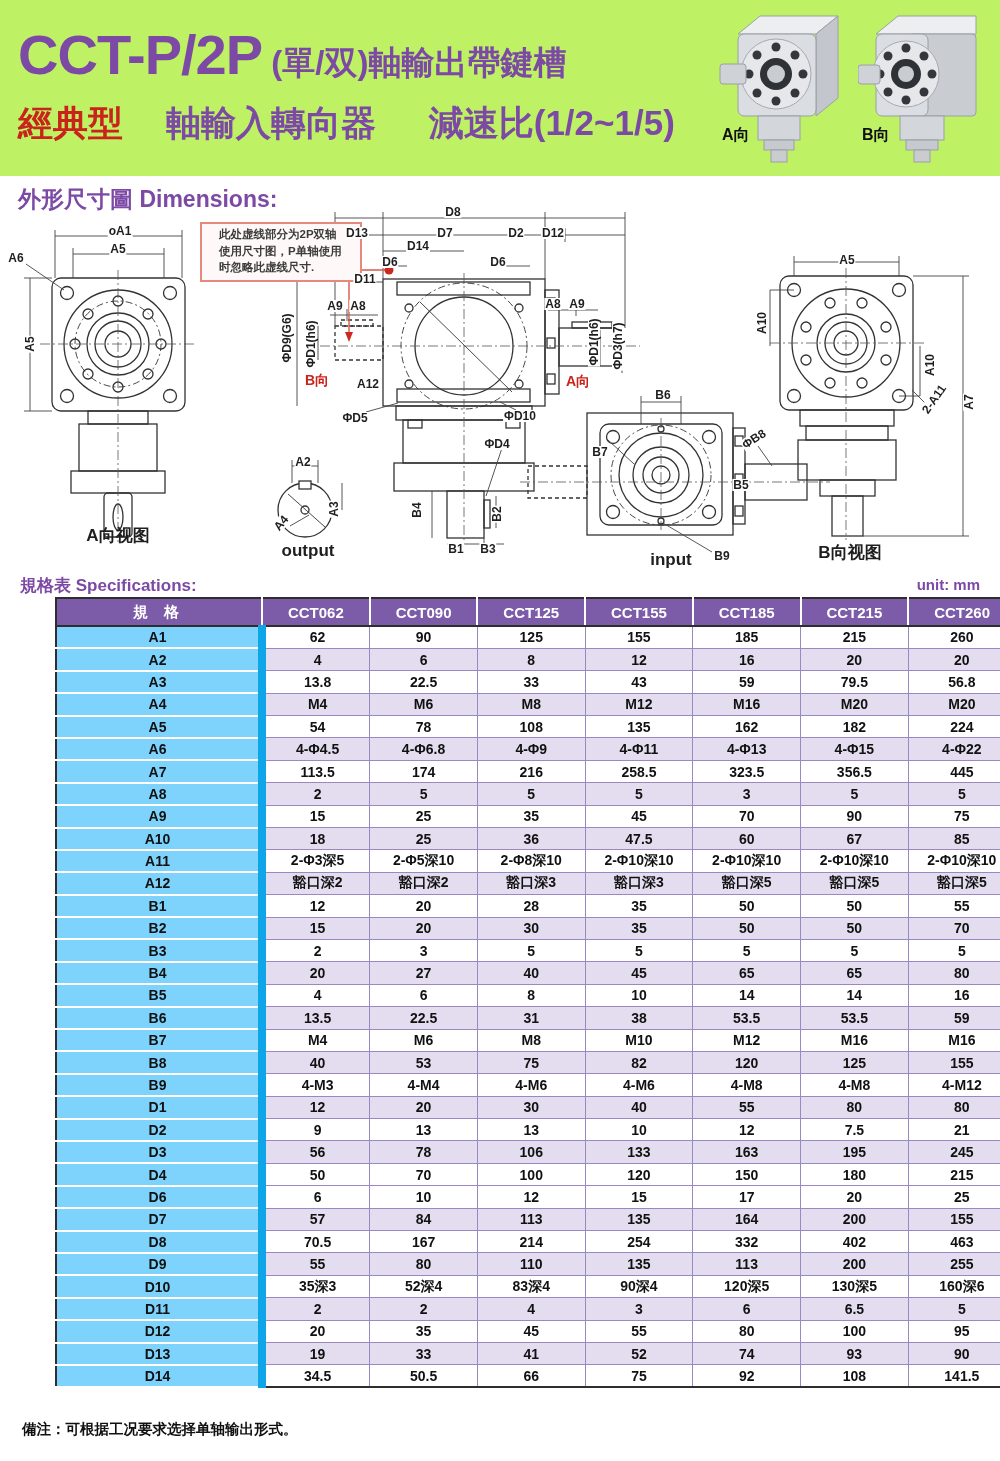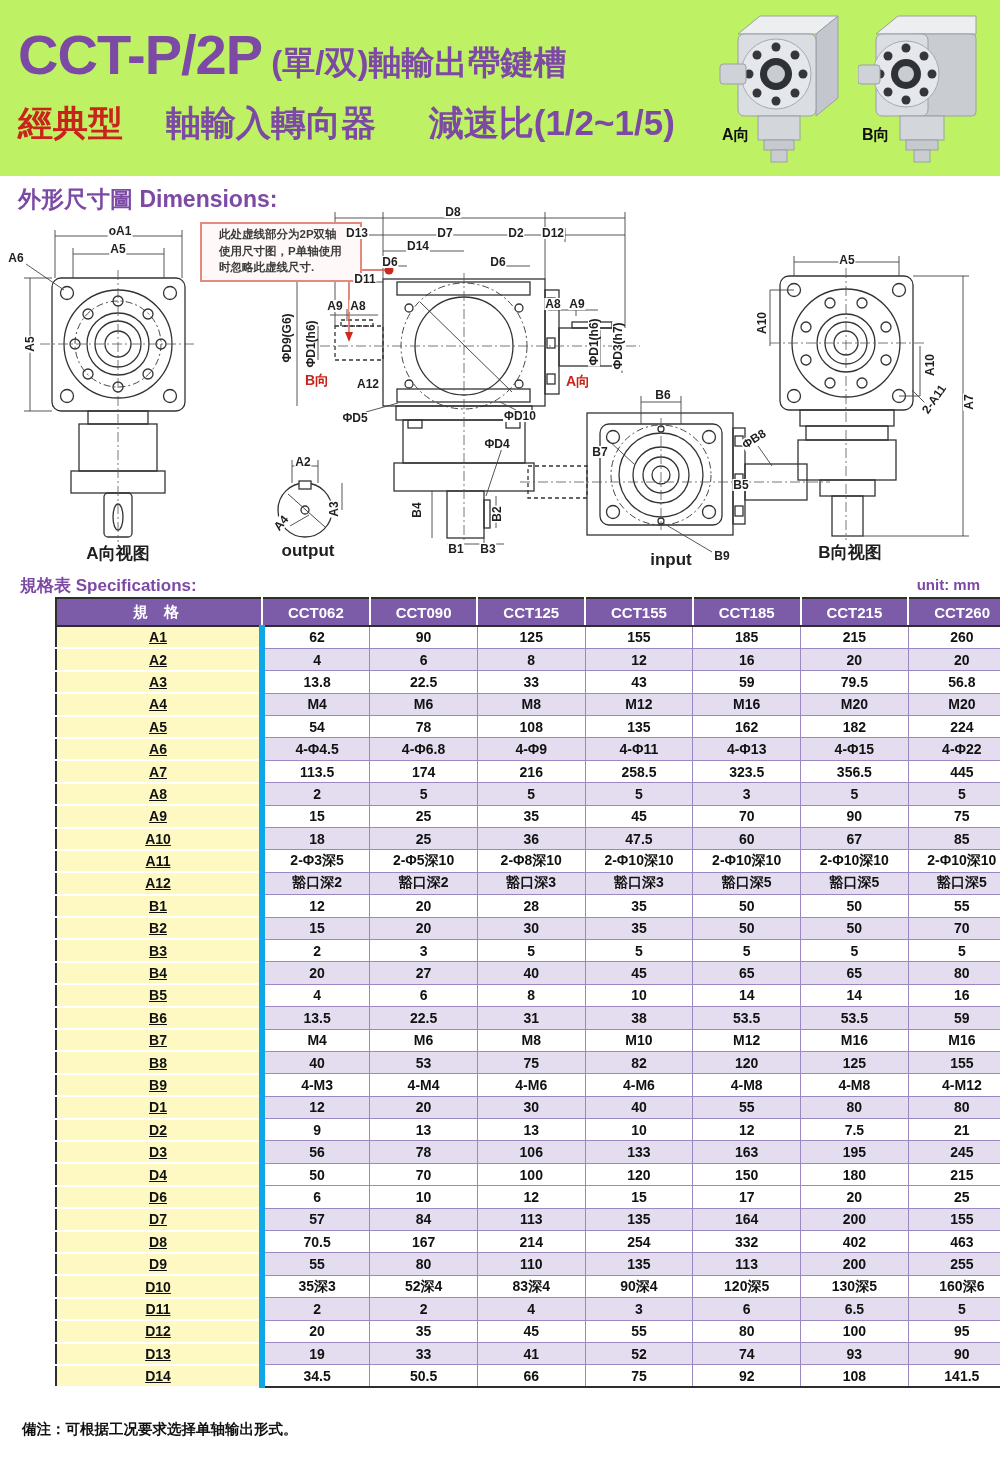--- a/index.html
+++ b/index.html
@@ -28,21 +28,21 @@
   .sphead{position:absolute;left:20px;top:574px;width:960px;height:20px;}
   .sptitle{position:absolute;left:0;top:0;font-size:17px;font-weight:bold;color:#7C49A5;}
   .unit{position:absolute;right:0;top:2px;font-size:15px;font-weight:bold;color:#7C49A5;}
   table.spec{position:absolute;left:19px;top:597px;width:962px;border-collapse:collapse;
              border:2px solid #2e2e2e;table-layout:fixed;margin-left:36px;}
   table.spec td,table.spec th{height:20.4px;text-align:center;vertical-align:middle;
              font-size:14px;font-weight:bold;color:#111;padding:0;}
   table.spec th{background:#7C5BA8;color:#fff;font-size:15px;border-left:2px solid #fff;
              border-bottom:2px solid #2e2e2e;height:26px;}
   table.spec th:first-child{border-left:none;letter-spacing:6px;}
-  td.rowlabel{background:#fef9c3;color:#fff;border-bottom:2px solid #fff;border-right:6px solid #0ea5e9;text-decoration:underline;}
+  td.rowlabel{background:#7dd3fc;color:#fff;border-bottom:2px solid #fff;border-right:8px solid #0ea5e9;}
   td.val{border:1px solid #9B87C2;background:#fff;}
   tr.alt td.val{background:#E3DDEF;}
   .foot{position:absolute;left:22px;top:1420px;font-size:14.5px;font-weight:bold;color:#111;}
 </style>
 </head>
 <body>
 
 <div class="page">
 
   <div class="hdr">
@@ -331,21 +331,21 @@
         <span class="dlab" style="left: 600px; top: 274px;">B7</span>
         <span class="dlab" style="left: 754px; top: 261px; transform: translate(-50%, -50%) rotate(-33deg);">ΦB8</span>
         <span class="dlab" style="left: 741px; top: 307px;">B5</span>
         <span class="dlab" style="left: 722px; top: 378px;">B9</span>
         <span class="dlab big" style="left: 671px; top: 381px;">input</span>
         <span class="dlab" style="left: 847px; top: 82px;">A5</span>
         <span class="dlab" style="left: 762px; top: 145px; transform: translate(-50%, -50%) rotate(-90deg);">A10</span>
         <span class="dlab" style="left: 930px; top: 187px; transform: translate(-50%, -50%) rotate(-90deg);">A10</span>
         <span class="dlab" style="left: 934px; top: 221px; transform: translate(-50%, -50%) rotate(-55deg);">2-A11</span>
         <span class="dlab" style="left: 969px; top: 224px; transform: translate(-50%, -50%) rotate(-90deg);">A7</span>
-        <span class="dlab big" style="left: 118px; top: 375px;">A向视图</span>
+        <span class="dlab big" style="left: 118px; top: 357px;">A向视图</span>
         <span class="dlab big" style="left: 850px; top: 374px;">B向视图</span>
       </div>
   </div>
 
   <div class="sphead">
     <span class="sptitle">規格表 Specifications:</span>
     <span class="unit">unit: mm</span>
   </div>
 
   <table class="spec">

